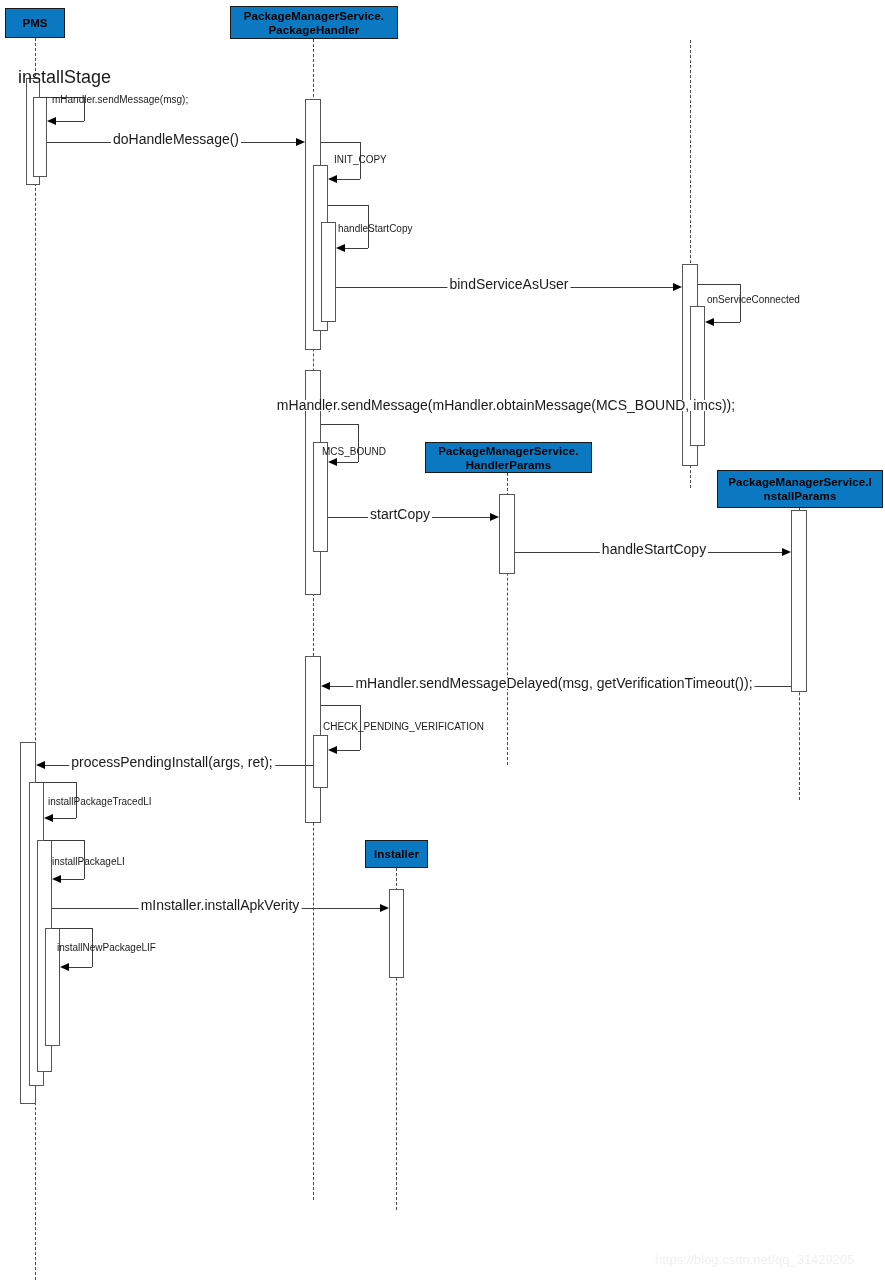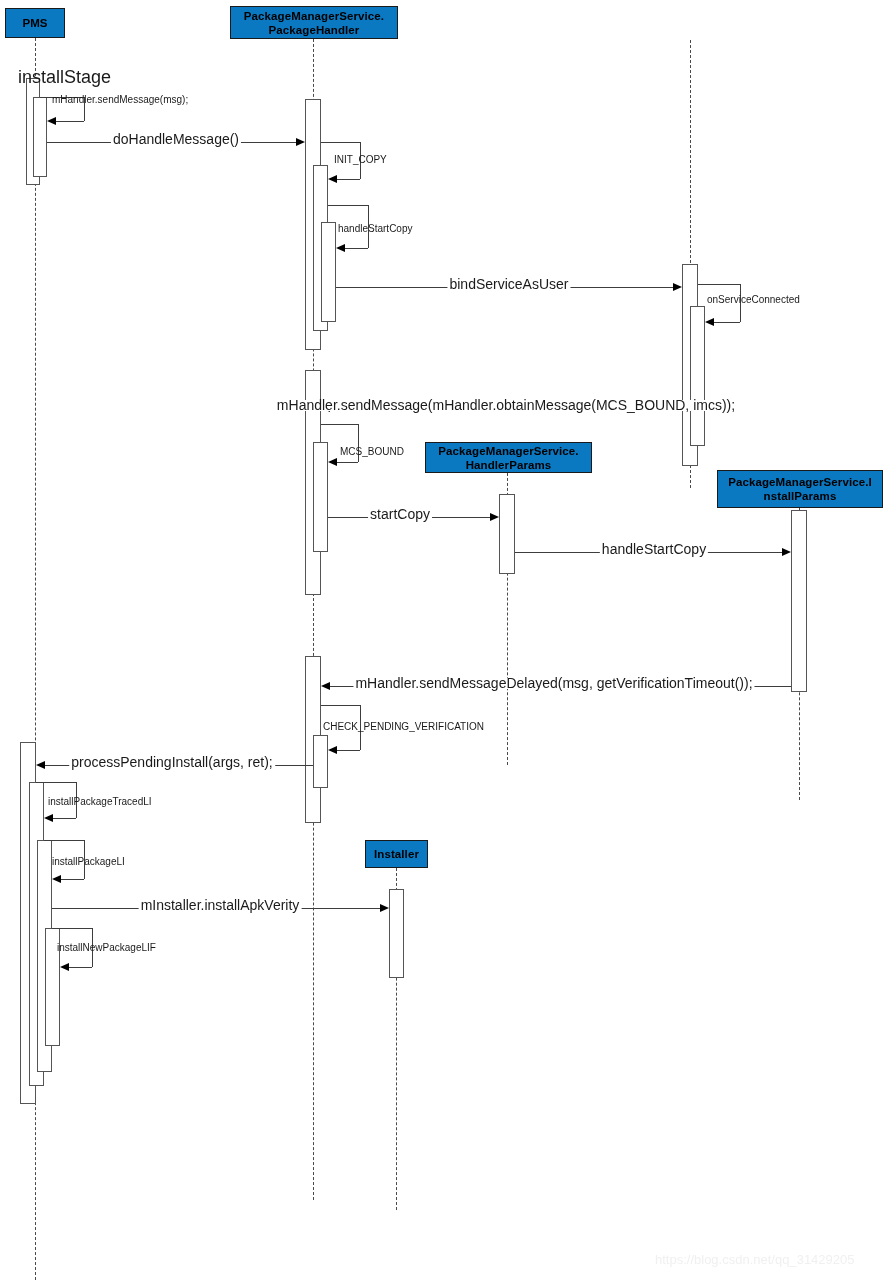--- a/index.html
+++ b/index.html
@@ -176,21 +176,21 @@
     <div class="self-label" style="left: 707px; top: 294px; color: rgb(26, 26, 26);">onServiceConnected</div>
     <div></div>
     <div class="msg-line" style="left: 328px; top: 408px; width: 362px; border-top-color: rgb(61, 61, 61);"></div>
     <div class="arrow-left" style="left: 321px; top: 403.5px;"></div>
     <div class="msg-label center" style="left: 506px; top: 400px; color: rgb(26, 26, 26);">mHandler.sendMessage(mHandler.obtainMessage(MCS_BOUND, imcs));</div>
     <div></div>
     <div class="msg-line" style="left: 321px; top: 424px; width: 37px; border-top-color: rgb(61, 61, 61);"></div>
     <div class="msg-vert" style="left: 358px; top: 424px; height: 38px; border-left-color: rgb(61, 61, 61);"></div>
     <div class="msg-line" style="left: 334px; top: 462px; width: 24px; border-top-color: rgb(61, 61, 61);"></div>
     <div class="arrow-left" style="left: 328px; top: 457.5px;"></div>
-    <div class="self-label" style="left: 340px; top: 446px; color: rgb(26, 26, 26);">MCS_BOUND</div>
+    <div class="self-label" style="left: 322px; top: 446px; color: rgb(26, 26, 26);">MCS_BOUND</div>
     <div></div>
     <div class="msg-line" style="left: 328px; top: 517px; width: 164px; border-top-color: rgb(61, 61, 61);"></div>
     <div class="arrow-right" style="left: 490px; top: 512.5px;"></div>
     <div class="msg-label center" style="left: 400px; top: 509px; color: rgb(26, 26, 26);">startCopy</div>
     <div></div>
     <div class="msg-line" style="left: 515px; top: 552px; width: 269px; border-top-color: rgb(61, 61, 61);"></div>
     <div class="arrow-right" style="left: 782px; top: 547.5px;"></div>
     <div class="msg-label center" style="left: 654px; top: 544px; color: rgb(26, 26, 26);">handleStartCopy</div>
     <div></div>
     <div class="msg-line" style="left: 328px; top: 686px; width: 463px; border-top-color: rgb(61, 61, 61);"></div>

